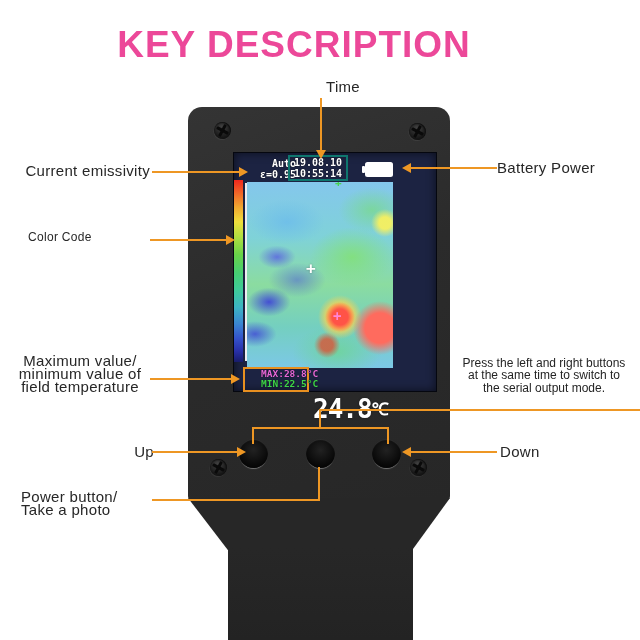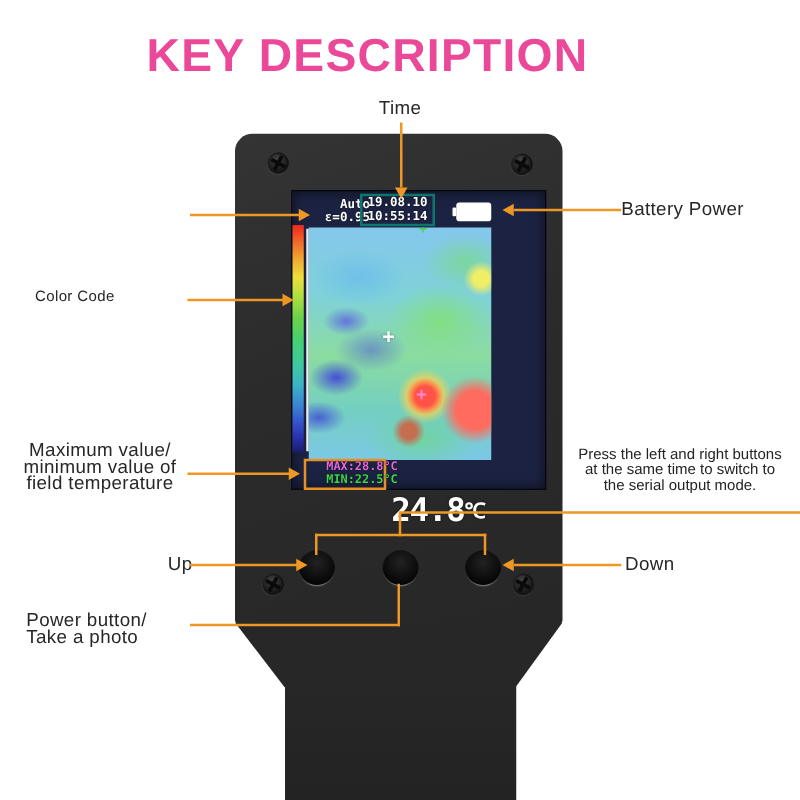--- a/index.html
+++ b/index.html
@@ -5,21 +5,21 @@
   html,body{margin:0;padding:0;background:#fff;}
   .stage{position:relative;width:640px;height:640px;background:#ffffff;overflow:hidden;
          font-family:"Liberation Sans",sans-serif;color:#242424;}
   .abs{position:absolute;}
 
   
   .page-title{left:0;top:24px;width:588px;text-align:center;font-size:37px;font-weight:bold;
               letter-spacing:1px;color:#ec4899;}
   .lbl{font-size:15px;letter-spacing:.3px;color:#272727;line-height:16px;}
   .lbl.multi{white-space:pre-line;line-height:13px;}
-  .time-lbl{left:280px;top:79px;width:80px;text-align:center;}
+  .time-lbl{left:280px;top:79px;width:80px;text-align:right;}
   .emis-lbl{left:10px;top:163px;width:140px;text-align:right;}
   .batt-lbl{left:497px;top:160px;}
   .color-lbl{left:28px;top:229px;font-size:12px;}
   .maxmin-lbl{left:0px;top:354px;width:160px;text-align:center;}
   .serial-lbl{left:448px;top:357px;width:192px;text-align:center;font-size:12px;line-height:12.4px;white-space:pre-line;letter-spacing:0;}
   .up-lbl{left:104px;top:444px;width:50px;text-align:right;}
   .down-lbl{left:500px;top:444px;}
   .power-lbl{left:21px;top:490px;width:150px;text-align:left;}
 
   
@@ -125,20 +125,21 @@
       <div class="min-t">MIN:22.5°C</div>
     </div>
     <div class="scr main-temp"><span>24.8</span><span class="unit">℃</span></div>
   </div>
 
   <div class="abs btn" style="left:239px;top:439px;"></div>
   <div class="abs btn" style="left:306px;top:439px;"></div>
   <div class="abs btn" style="left:372px;top:439px;"></div>
 
   <div class="abs lbl time-lbl">Time</div>
+  <div class="abs lbl emis-lbl">Current emissivity</div>
   <div class="abs lbl batt-lbl">Battery Power</div>
   <div class="abs lbl color-lbl">Color Code</div>
   <div class="abs serial-lbl">Press the left and right buttons
 at the same time to switch to
 the serial output mode.</div>
   <div class="abs lbl multi maxmin-lbl">Maximum value/
 minimum value of
 field temperature</div>
   <div class="abs lbl up-lbl">Up</div>
   <div class="abs lbl down-lbl">Down</div>

